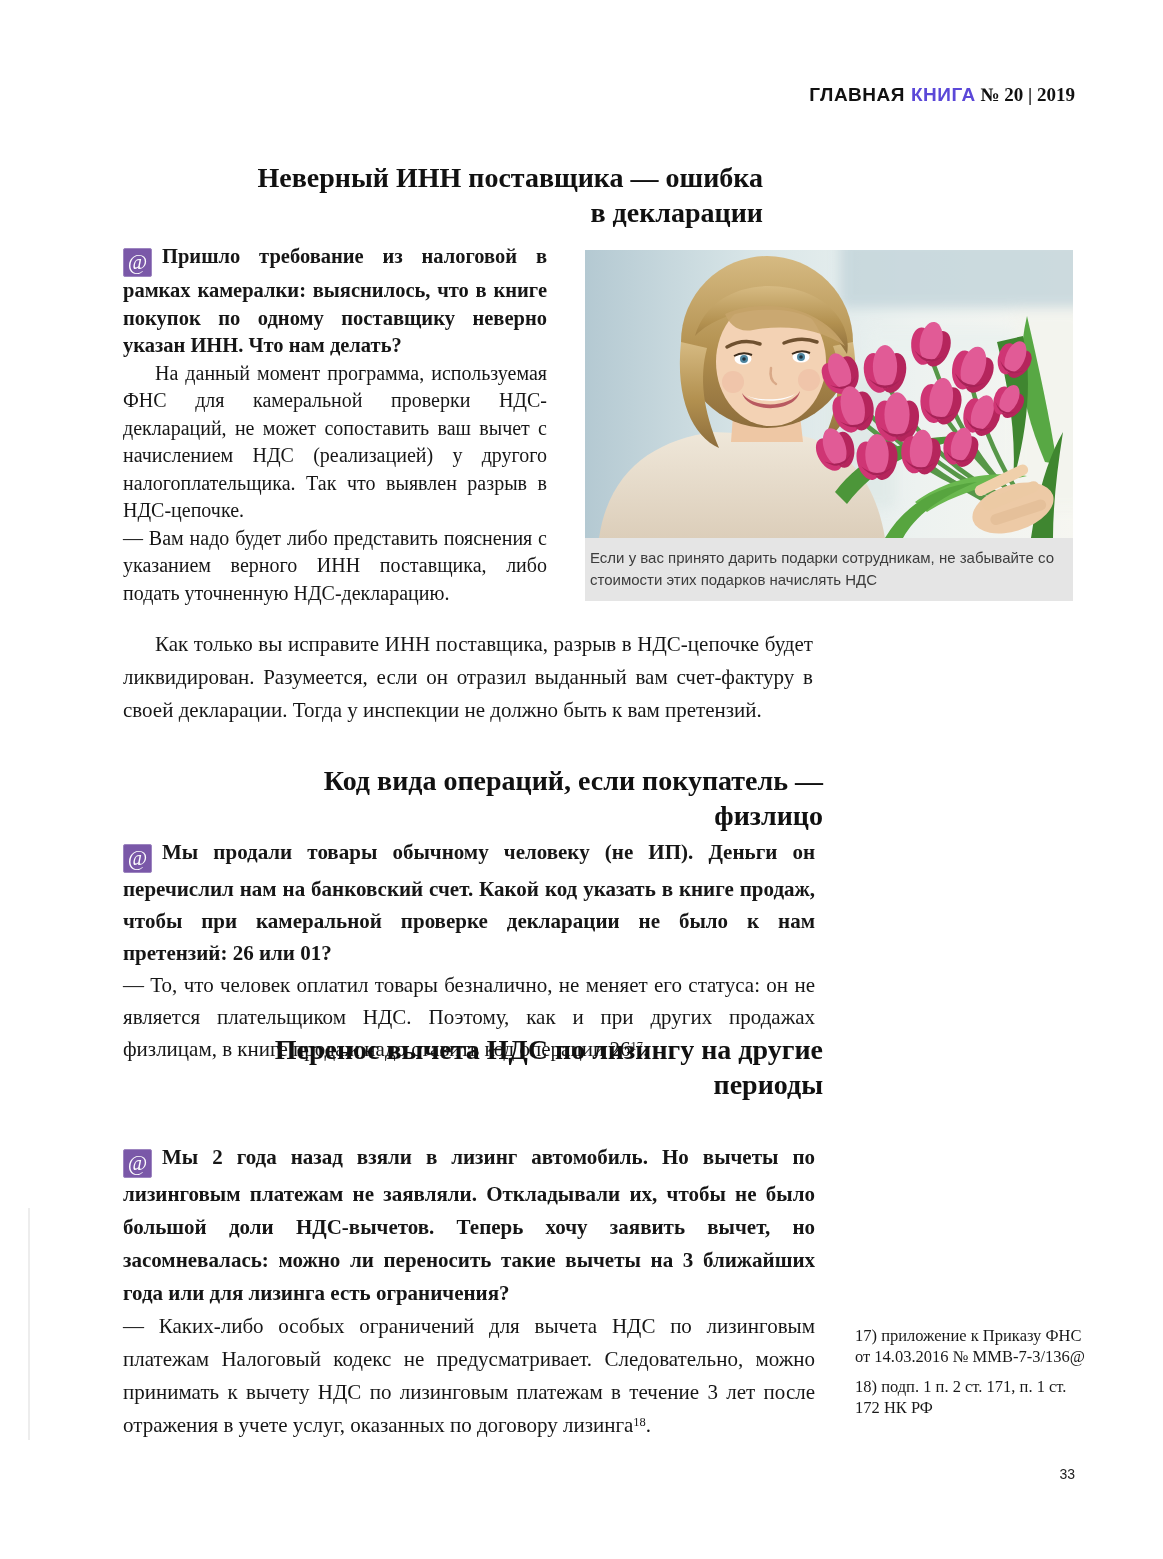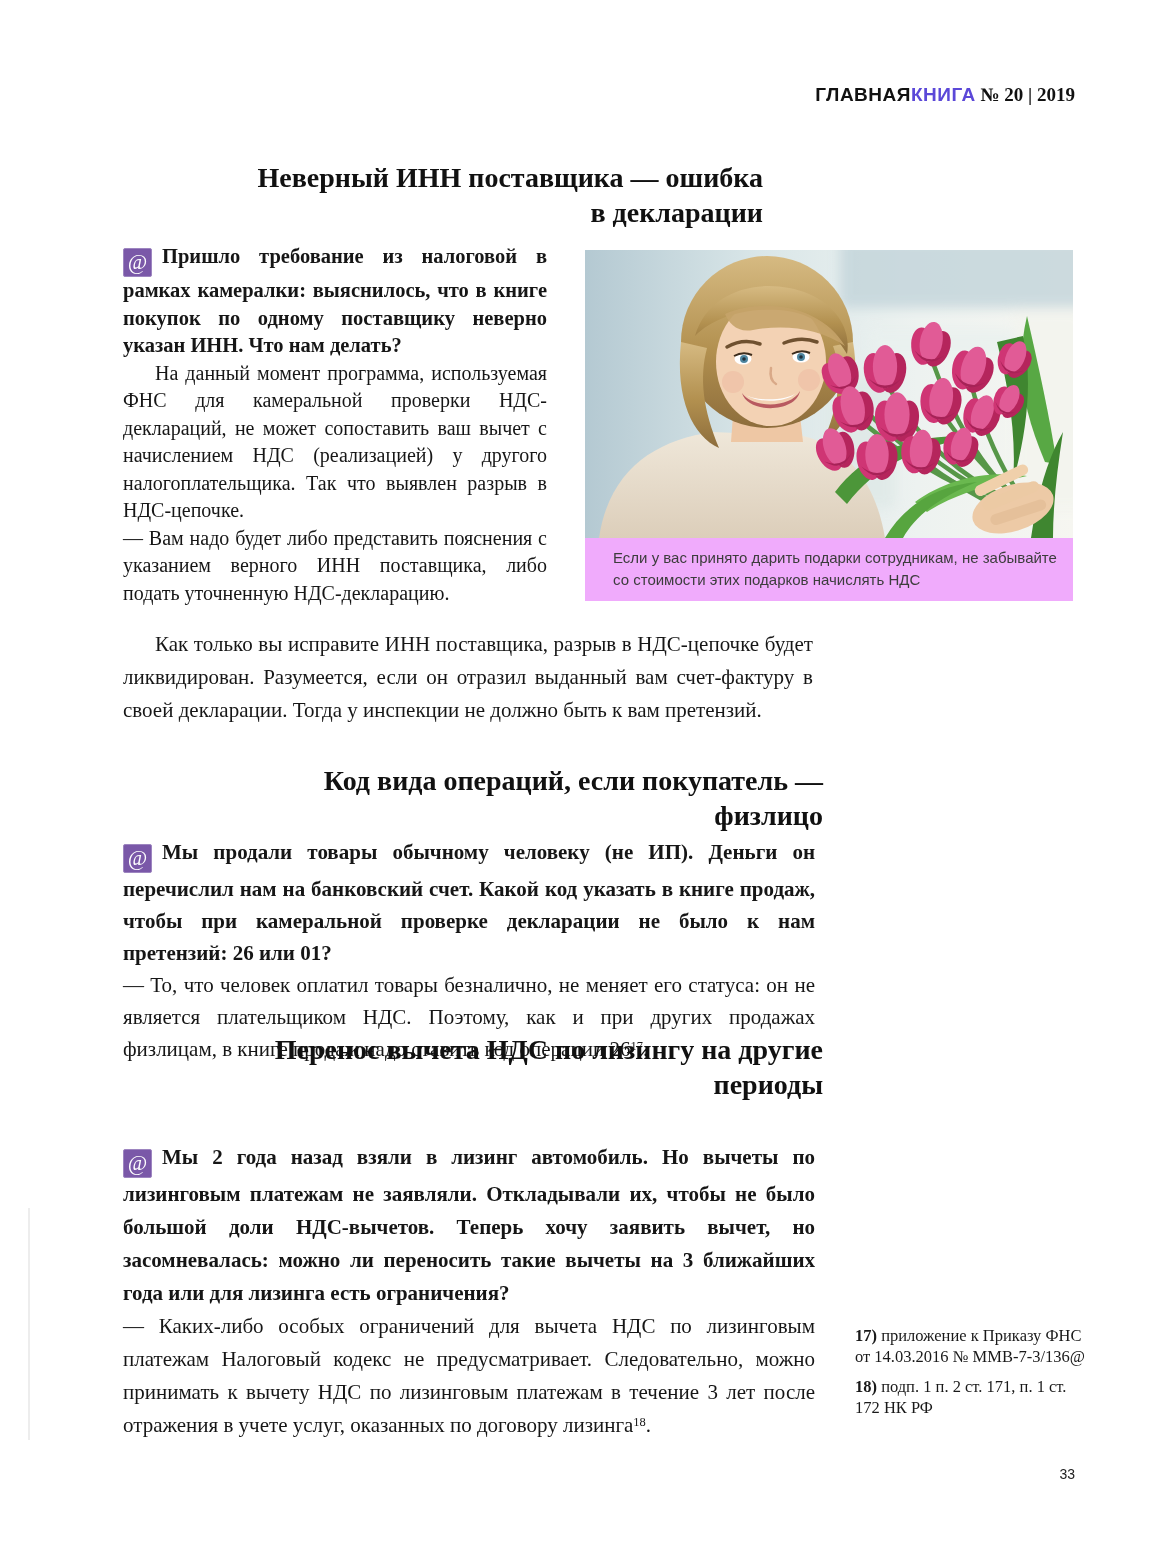--- a/index.html
+++ b/index.html
@@ -4,21 +4,21 @@
 <style>
   html,body{margin:0;padding:0;background:#888;}
   .page{
     position:relative;width:1163px;height:1559px;margin:0 auto;
     background:#ffffff;overflow:hidden;
     font-family:"Liberation Serif",serif;color:#161616;
   }
   
   .masthead{position:absolute;top:84px;right:88px;font-size:19px;line-height:22px;white-space:nowrap;}
   .brand-black{font-family:"Liberation Sans",sans-serif;font-weight:bold;color:#111;letter-spacing:.5px;text-align:right;}
-  .brand-accent{font-family:"Liberation Sans",sans-serif;font-weight:bold;color:#5b48d8;letter-spacing:.5px;margin-left:0;}
+  .brand-accent{font-family:"Liberation Sans",sans-serif;font-weight:bold;color:#5b48d8;letter-spacing:.5px;margin-left:6px;}
   .issue{font-family:"Liberation Serif",serif;font-weight:bold;color:#111;margin-left:0;}
   
   .art-heading{position:absolute;left:123px;margin:0;font-size:28px;line-height:35px;font-weight:bold;color:#111;text-align:right;}
   .art-heading .hl{display:block;}
   .h1-pos{top:160px;width:640px;}
   .h2-pos{top:763px;width:700px;}
   .h3-pos{top:1032px;width:700px;}
   
   p{margin:0;}
   .q{font-weight:bold;}
@@ -34,28 +34,28 @@
   .at-badge{
     display:inline-block;width:29px;height:29px;margin-right:10px;
     background:#7a58a8;border:1px solid #9d85c0;box-sizing:border-box;border-radius:2px;
     color:#fff;font-style:italic;font-weight:normal;font-family:"Liberation Serif",serif;
     font-size:21px;line-height:26px;text-align:center;vertical-align:-6px;
   }
   
   .photo-fig{position:absolute;left:585px;top:250px;width:488px;margin:0;}
   .photo-fig svg{display:block;}
   .photo-caption{
-    box-sizing:border-box;width:488px;min-height:57px;background:#f0abfc;
-    padding:9px 16px 10px 28px;
+    box-sizing:border-box;width:488px;min-height:57px;background:#e5e5e5;
+    padding:9px 16px 10px 5px;
     font-family:"Liberation Sans",sans-serif;font-size:15px;line-height:22px;color:#3c3c3c;
   }
   
   .footnotes{position:absolute;left:855px;top:1325px;width:232px;font-size:16.5px;line-height:21px;color:#191919;}
   .fn{margin-bottom:9px;}
-  .fn b{font-weight:bold;}
+  .fn b{font-weight:normal;}
   
   .pageno{position:absolute;right:88px;top:1466px;font-family:"Liberation Sans",sans-serif;font-size:14px;color:#222;}
   
   .left-rule{position:absolute;left:28px;top:1208px;width:2px;height:232px;background:#ededed;}
 </style>
 </head>
 <body>
 
 <div class="page">
 

